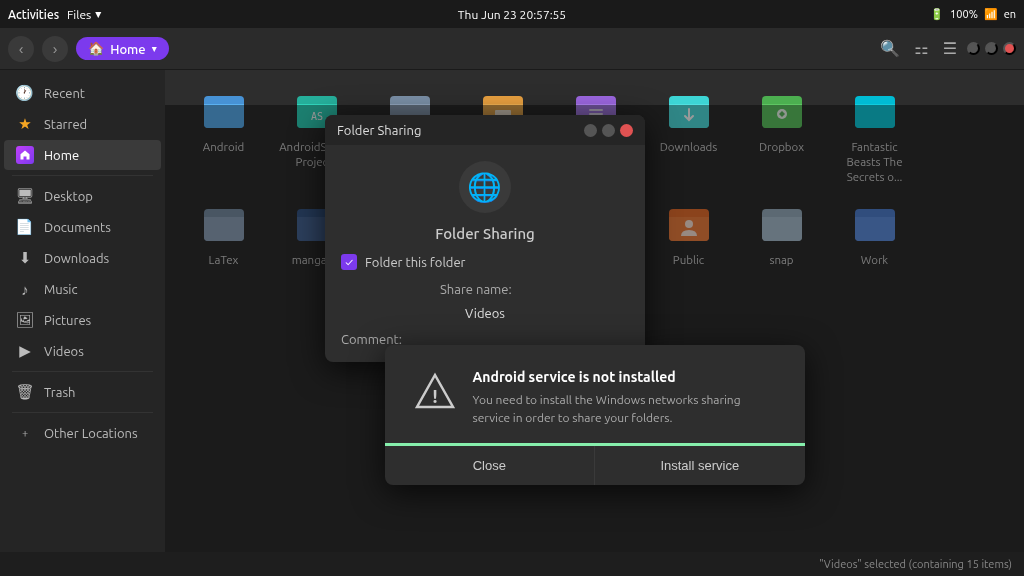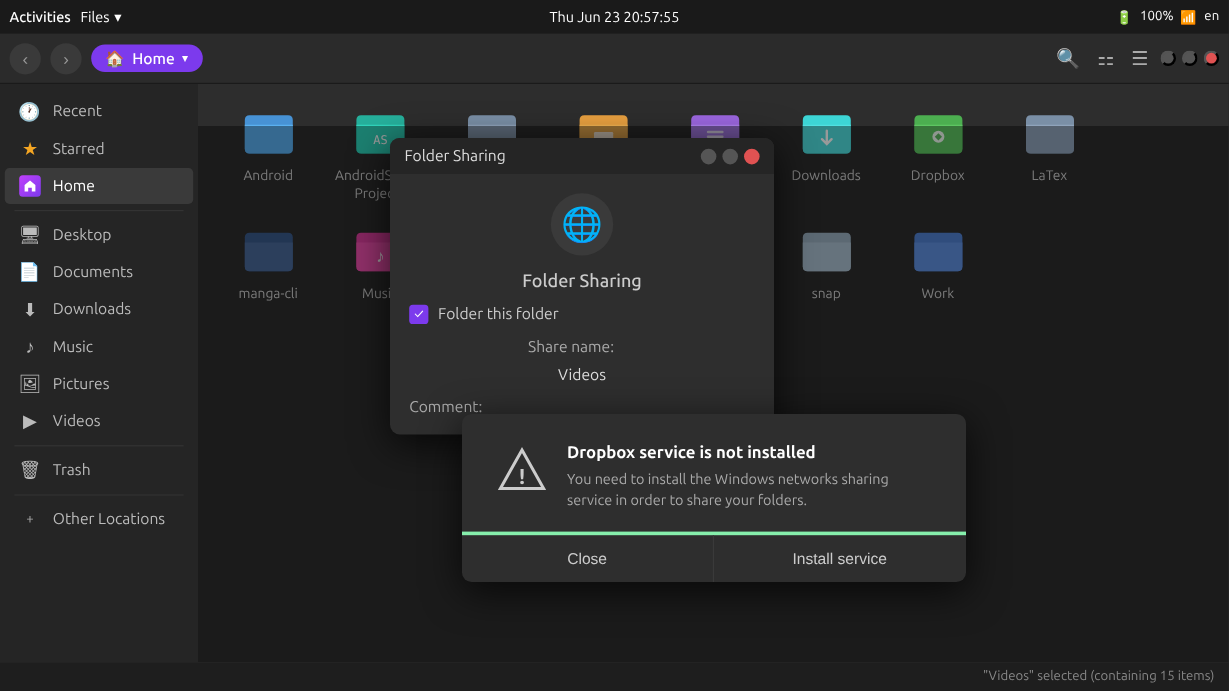--- a/index.html
+++ b/index.html
@@ -443,20 +443,29 @@
         <svg viewBox="0 0 52 44" fill="none">
           <path d="M6 8 Q6 4 10 4 H42 Q46 4 46 8 V32 Q46 36 42 36 H10 Q6 36 6 32Z" fill="#4caf50"></path>
           <path d="M6 12 H46 V32 Q46 36 42 36 H10 Q6 36 6 32Z" fill="#5ec562"></path>
           <circle cx="26" cy="22" r="5" fill="white" opacity="0.9"></circle>
           <path d="M23 22 L26 19 L29 22 L26 25Z" fill="#4caf50" opacity="0.9"></path>
         </svg>
       </div>
       <span class="folder-label">Dropbox</span>
     </div>
 
+    <div class="folder-item">
+      <div class="folder-icon">
+        <svg viewBox="0 0 52 44" fill="none">
+          <path d="M6 8 Q6 4 10 4 H42 Q46 4 46 8 V32 Q46 36 42 36 H10 Q6 36 6 32Z" fill="#00bcd4"></path>
+          <path d="M6 12 H46 V32 Q46 36 42 36 H10 Q6 36 6 32Z" fill="#10ccdd"></path>
+        </svg>
+      </div>
+      <span class="folder-label">Fantastic Beasts The Secrets o...</span>
+    </div>
 
     <div class="folder-item">
       <div class="folder-icon">
         <svg viewBox="0 0 52 44" fill="none">
           <path d="M6 8 Q6 4 10 4 H42 Q46 4 46 8 V32 Q46 36 42 36 H10 Q6 36 6 32Z" fill="#7a8fa6"></path>
           <path d="M6 12 H46 V32 Q46 36 42 36 H10 Q6 36 6 32Z" fill="#8fa3bb"></path>
         </svg>
       </div>
       <span class="folder-label">LaTex</span>
     </div>
@@ -566,21 +575,21 @@
 
       <div class="sni-dialog" style="position:absolute;top:240px;left:50%;transform:translateX(-50%);z-index:102;width:420px;background:#2e2e2e;border-radius:8px;box-shadow:0 8px 32px rgba(0,0,0,0.7);padding:24px 28px 0 28px;">
         <div class="sni-content">
           <div class="sni-warning">
             <svg width="44" height="44" viewBox="0 0 44 44">
               <polygon points="22,6 40,38 4,38" fill="none" stroke="#ccc" stroke-width="2.5"></polygon>
               <text x="22" y="34" fill="#ccc" font-size="18" text-anchor="middle" font-weight="bold">!</text>
             </svg>
           </div>
           <div class="sni-text">
-            <h3>Dropbox service is not installed</h3>
+            <h3>Android service is not installed</h3>
             <p>You need to install the Windows networks sharing service in order to share your folders.</p>
           </div>
         </div>
         <div class="sni-buttons">
           <button class="sni-btn">Close</button>
           <div class="sni-btn-divider"></div>
           <button class="sni-btn">Install service</button>
         </div>
       </div>
 

